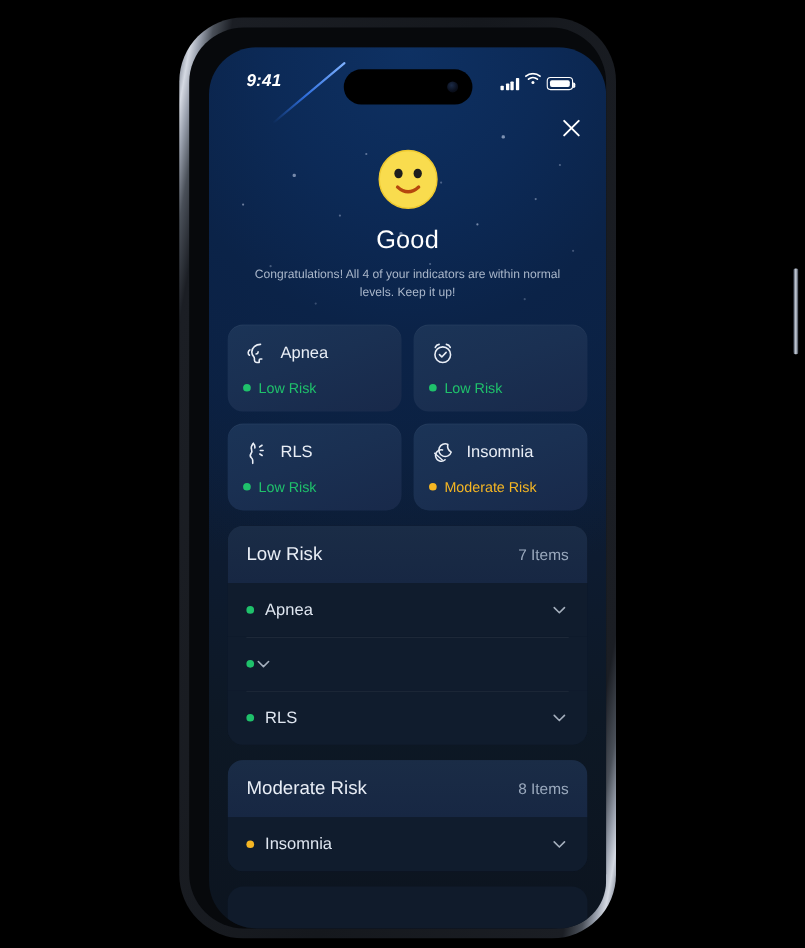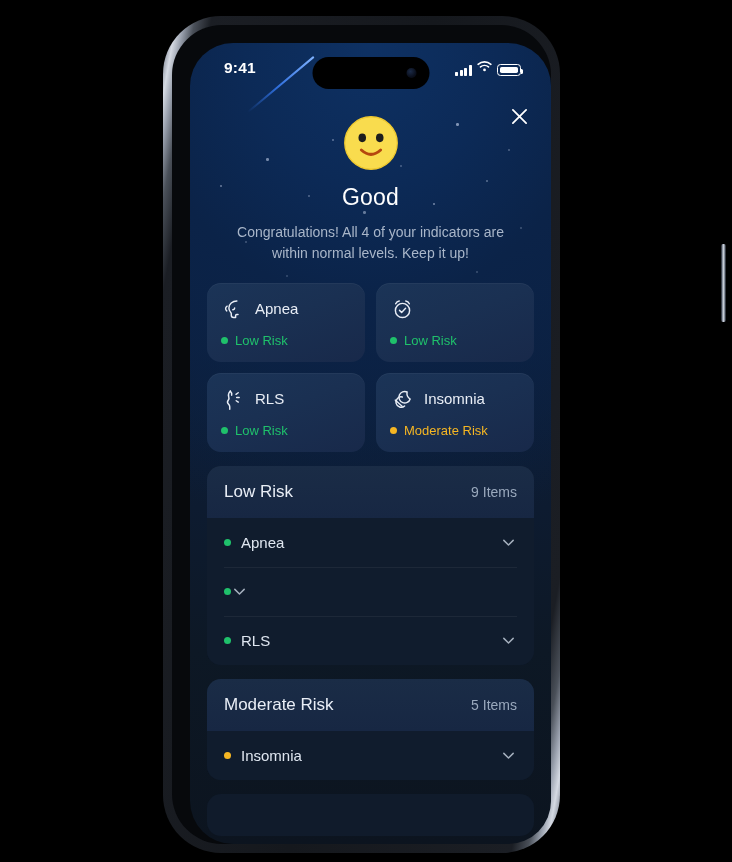--- a/index.html
+++ b/index.html
@@ -50,51 +50,51 @@
   
   .stars{ position:absolute; inset:0; pointer-events:none; }
   .star{ position:absolute; border-radius:50%; background:#dfe9ff; }
   .shoot{
     position:absolute; left:58px; top:68px; width:86px; height:2px;
     background:linear-gradient(90deg, rgba(47,110,220,0) 0%, #2f6edc 45%, #7fb2ff 100%);
     transform:rotate(-40deg); transform-origin:left center; border-radius:2px;
   }
 
   
-  .statusbar{ position:absolute; left:0; top:6px; width:361px; height:44px; z-index:5; }
+  .statusbar{ position:absolute; left:0; top:12px; width:361px; height:44px; z-index:5;font-style:italic; }
   .sb-time{ position:absolute; left:34px; top:10px; color:#fff; font-size:15.5px; font-weight:bold; letter-spacing:.2px; }
   .island{
     position:absolute; left:50%; transform:translateX(-50%); top:8px;
     width:117px; height:32px; border-radius:20px; background:#000;
   }
   .island-cam{ position:absolute; right:13px; top:50%; transform:translateY(-50%);
     width:10px; height:10px; border-radius:50%;
     background:radial-gradient(circle at 40% 35%, #1b2a46 0%, #0a0f1c 60%, #05070d 100%); }
   .sb-right{ position:absolute; right:30px; top:13px; display:flex; align-items:flex-end; gap:5px; height:14px; }
   .bars{ display:flex; align-items:flex-end; gap:1.6px; height:11px; }
   .bars i{ display:block; width:3px; background:#fff; border-radius:.7px; }
   .bars i:nth-child(1){height:4px;} .bars i:nth-child(2){height:6px;}
   .bars i:nth-child(3){height:8.5px;} .bars i:nth-child(4){height:11px;}
   .batt{ width:24px; height:12px; border:1.4px solid #fff; border-radius:3.5px; position:relative; }
   .batt::after{ content:""; position:absolute; left:1.6px; top:1.6px; right:1.6px; bottom:1.6px;
     background:#fff; border-radius:1.7px; }
   .batt-tip{ position:absolute; right:-3px; top:3.5px; width:1.8px; height:5px; background:#fff; border-radius:0 1.5px 1.5px 0; }
 
   
-  .content{ position:absolute; inset:0; padding-top:24px; z-index:3; }
+  .content{ position:absolute; inset:0; padding-top:44px; z-index:3; }
   .close-btn{
     position:absolute; right:17px; top:58px; width:30px; height:30px;
     display:flex; align-items:center; justify-content:center; cursor:pointer;
   }
   .close-btn svg{ display:block; }
 
   .hero{ text-align:center; padding-top:48px; }
   .smiley{ width:56px; height:56px; margin:0 auto; display:block; }
   .hero-title{ margin-top:13px; color:#fff; font-size:23px; font-weight:500; letter-spacing:.2px; }
-  .hero-sub{ margin:11px auto 0; width:300px; color:#a9b6c9; font-size:14px; line-height:1.48; }
+  .hero-sub{ margin:11px auto 0; width:300px; color:#a9b6c9; font-size:11px; line-height:1.48; }
 
   .grid{ display:grid; grid-template-columns:1fr 1fr; gap:11px; padding:20px 17px 0; }
   .card{
     background:linear-gradient(160deg,#1b3457 0%,#1a3052 45%,#18294a 100%);
     border-radius:14px; padding:15px 14px 14px; min-height:78px; cursor:pointer;
     box-shadow:inset 0 1px 0 rgba(255,255,255,.045);
   }
   .card-head{ display:flex; align-items:flex-start; gap:9px; }
   .card-ico{ flex:0 0 auto; width:25px; height:25px; margin-top:-1px; }
   .card-name{ color:#e9eef6; font-size:15px; line-height:1.2; font-weight:400; padding-top:2px; }
@@ -259,21 +259,21 @@
                 <span class="dot" style="background:#f5b623"></span>
                 <span style="color:#f5b623">Moderate Risk</span>
               </div>
             </div>
 
           </div>
 
           <div class="section">
             <div class="sec-head">
               <span class="sec-title">Low Risk</span>
-              <span class="sec-count">9 Items</span>
+              <span class="sec-count">7 Items</span>
             </div>
 
             <div class="row">
               <span class="dot" style="background:#1fc16b"></span>
               <span class="row-label">Apnea</span>
               <svg class="chev" viewBox="0 0 20 20" fill="none">
                 <path d="M4.5 7.5 10 13l5.5-5.5" stroke="#cfd9e6" stroke-width="1.7" stroke-linecap="round" stroke-linejoin="round"></path>
               </svg>
             </div>
 
@@ -289,21 +289,21 @@
               <span class="row-label">RLS</span>
               <svg class="chev" viewBox="0 0 20 20" fill="none">
                 <path d="M4.5 7.5 10 13l5.5-5.5" stroke="#cfd9e6" stroke-width="1.7" stroke-linecap="round" stroke-linejoin="round"></path>
               </svg>
             </div>
           </div>
 
           <div class="section">
             <div class="sec-head">
               <span class="sec-title">Moderate Risk</span>
-              <span class="sec-count">5 Items</span>
+              <span class="sec-count">8 Items</span>
             </div>
             <div class="row">
               <span class="dot" style="background:#f5b623"></span>
               <span class="row-label">Insomnia</span>
               <svg class="chev" viewBox="0 0 20 20" fill="none">
                 <path d="M4.5 7.5 10 13l5.5-5.5" stroke="#cfd9e6" stroke-width="1.7" stroke-linecap="round" stroke-linejoin="round"></path>
               </svg>
             </div>
           </div>
 

